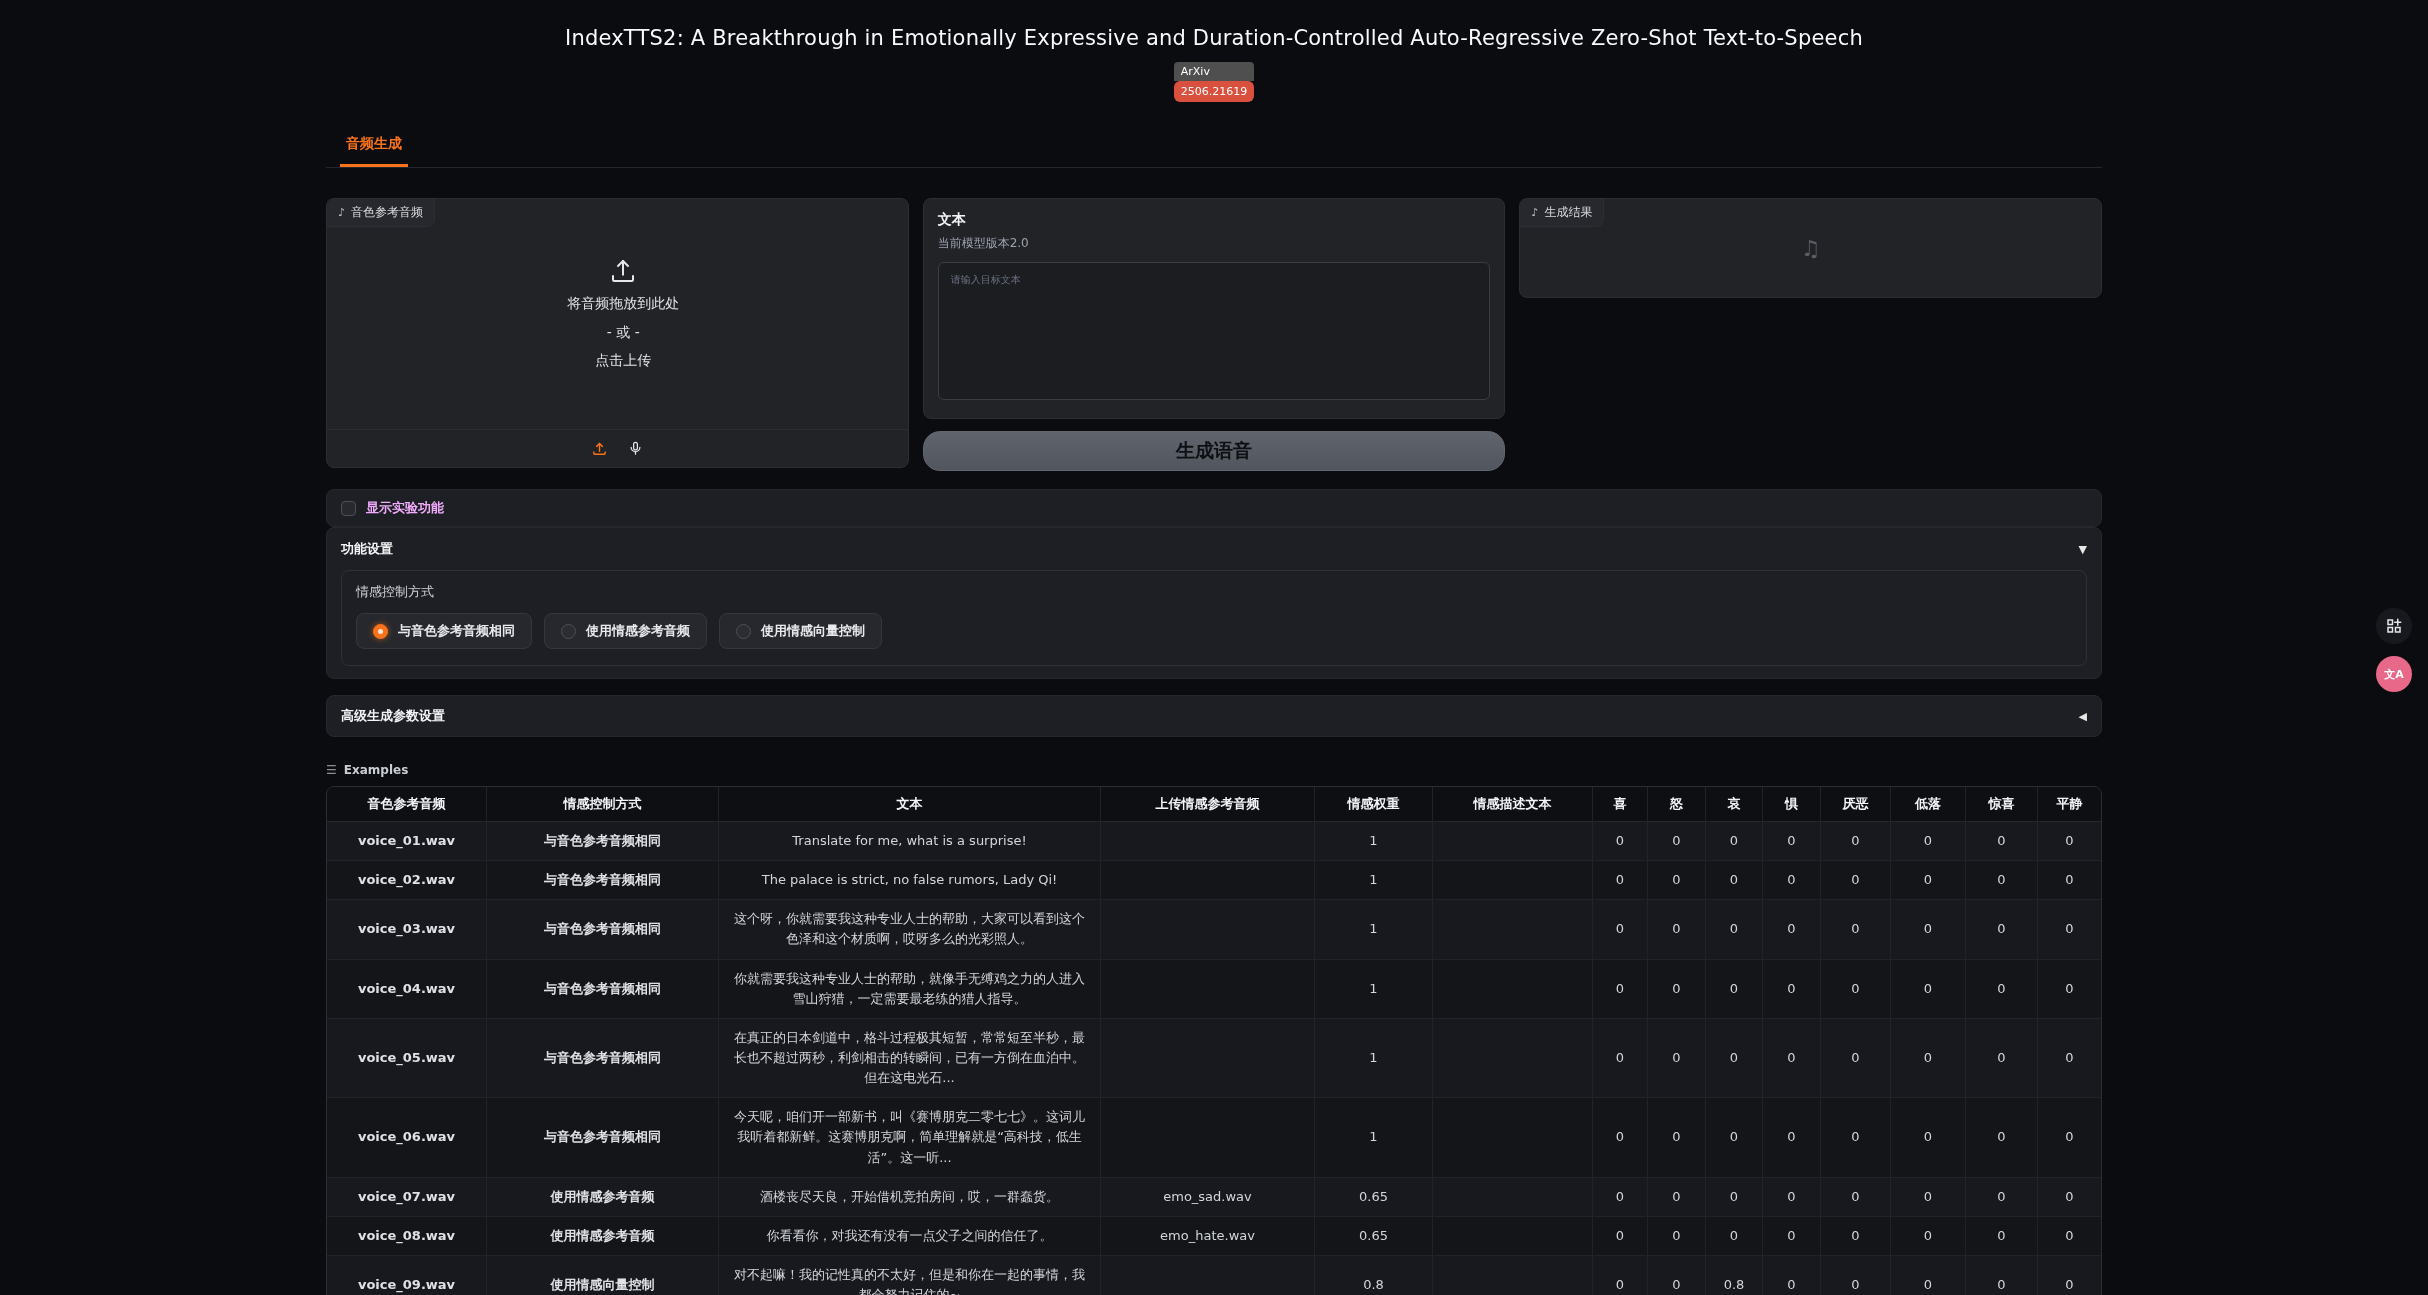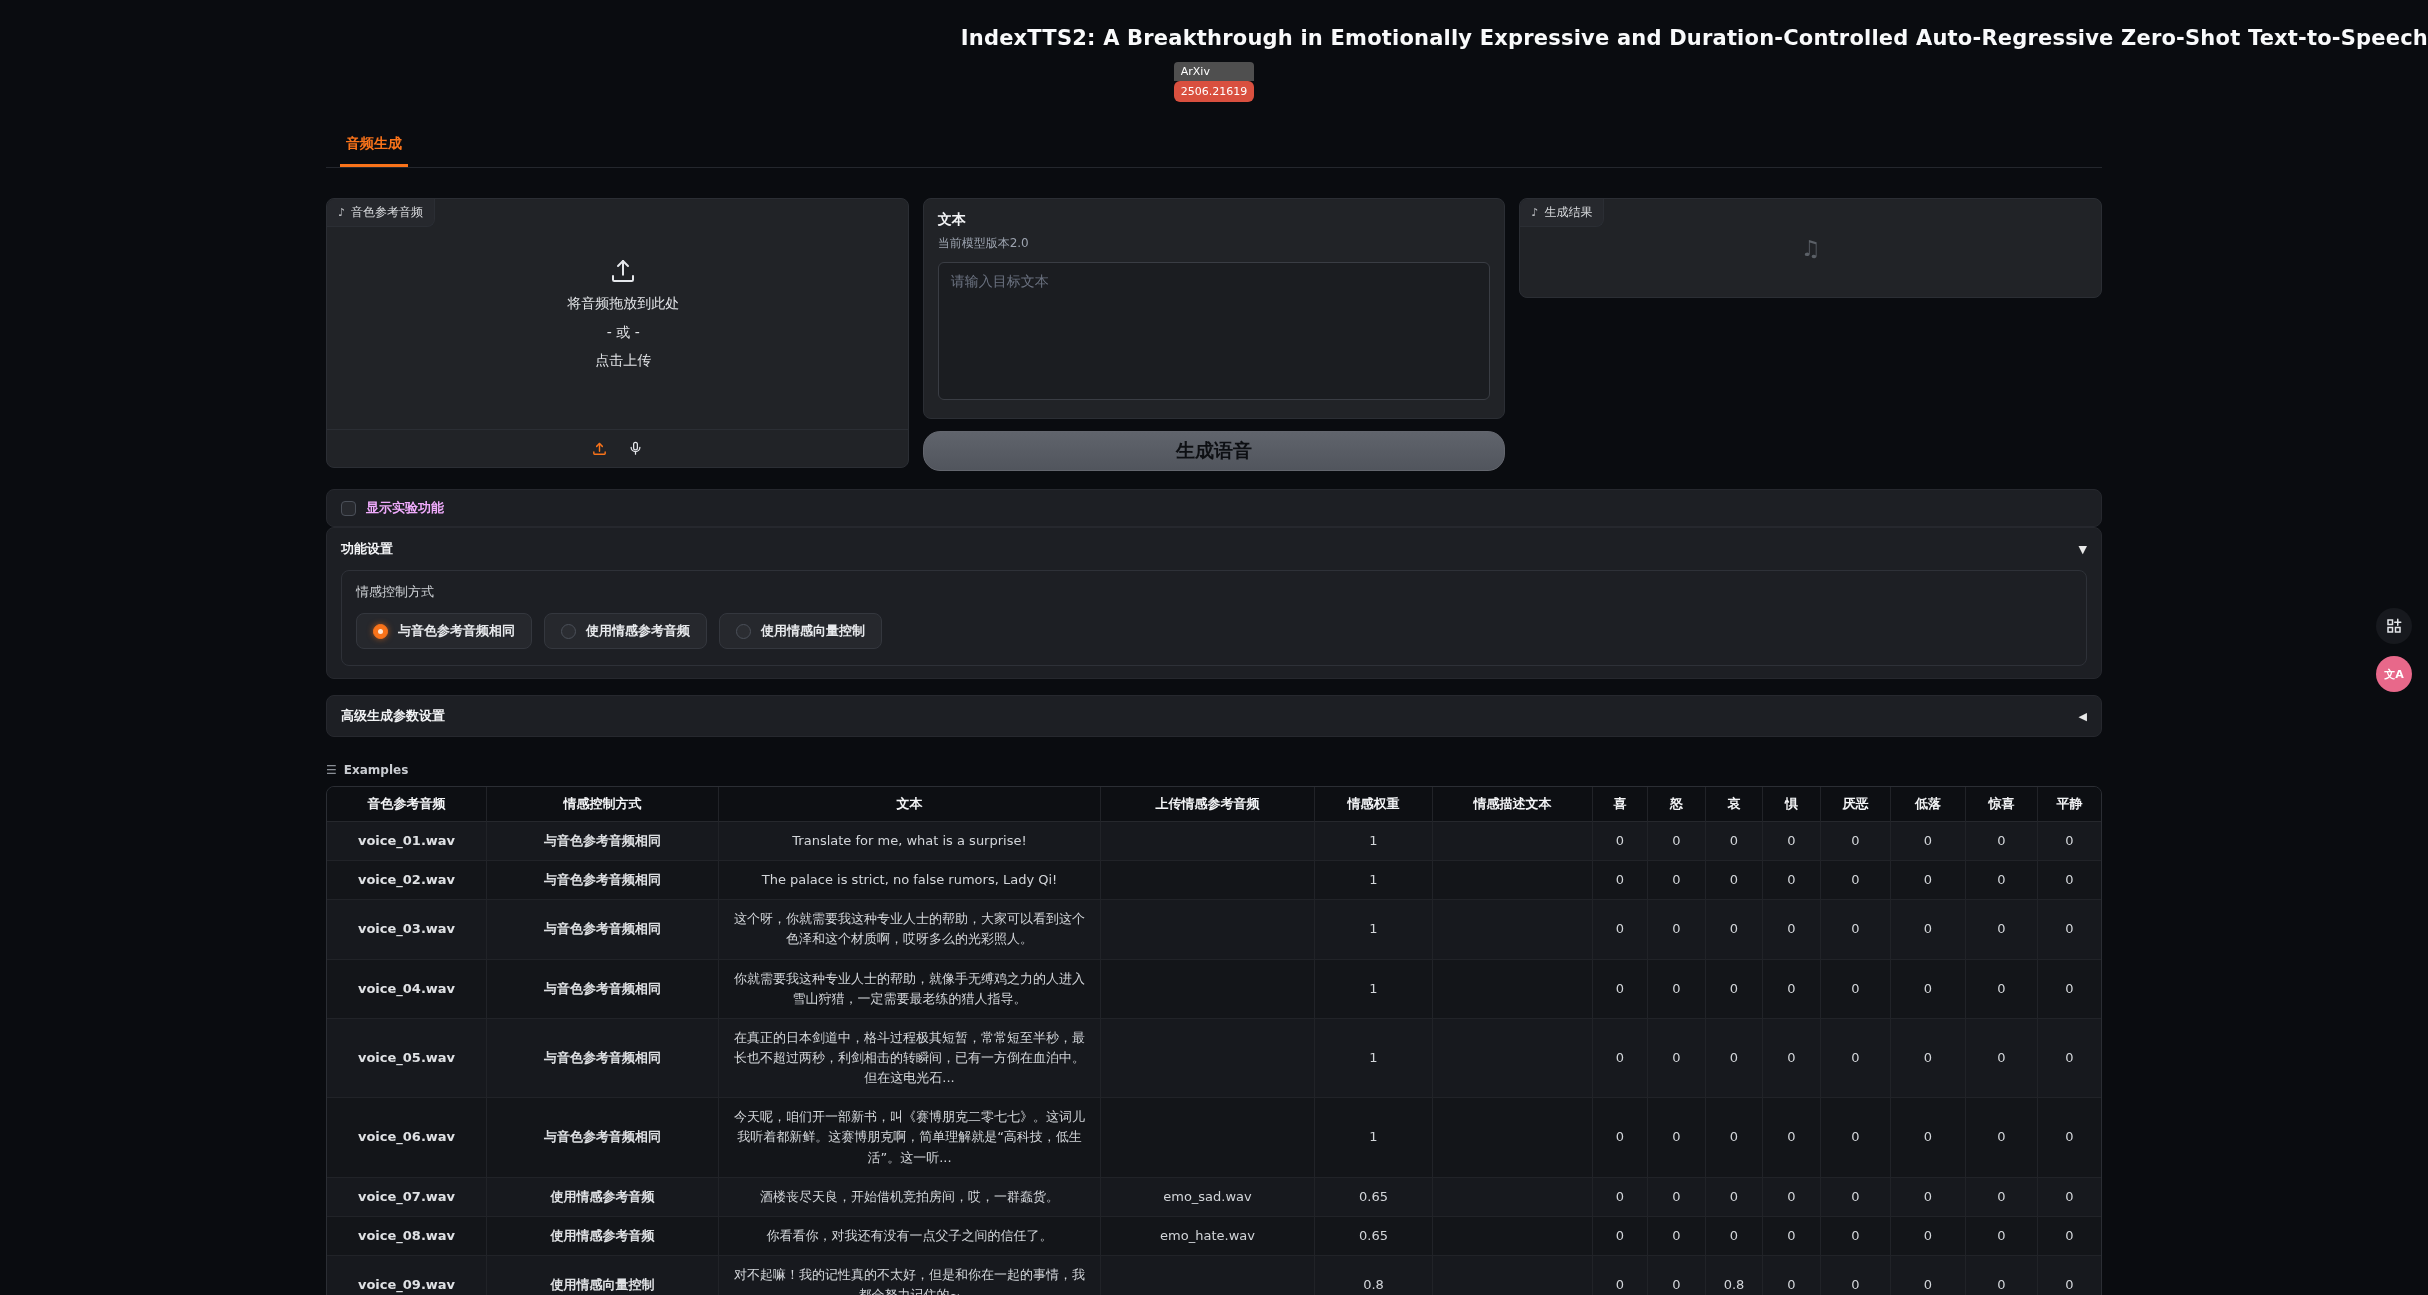--- a/index.html
+++ b/index.html
@@ -2,21 +2,21 @@
 <html><head>
 <meta charset="utf-8">
 <style>
   * { margin:0; padding:0; box-sizing:border-box; }
   html,body { background:#0a0c10; width:2428px; min-height:1295px;
     font-family:"DejaVu Sans","Liberation Sans",sans-serif; color:#e5e7eb; }
   .page { width:2428px; min-height:1295px; position:relative; padding-top:26px; }
   .container { width:1776px; margin:0 auto; }
 
   
-  .page-title { text-align:right; font-size:21px; font-weight:700; color:#f9fafb; letter-spacing:.2px; }
+  .page-title { text-align:center; font-size:21px; font-weight:400; color:#f9fafb; letter-spacing:.2px; }
   .badge-row { display:flex; justify-content:center; margin-top:12px; }
   .arxiv-badge { display:inline-flex; font-size:11px; border-radius:4px; overflow:hidden; cursor:pointer;flex-direction:column; }
   .arxiv-badge .left { background:#4f4f4f; color:#fff; padding:3px 7px; }
   .arxiv-badge .right { background:#d9503f; color:#fff; padding:4px 7px;border-radius:6px; }
 
   
   .tabbar { margin-top:24px; border-bottom:1px solid #24272d; padding:0 2px; }
   .tab { display:inline-block; color:#f9731a; font-size:14px; font-weight:600;
     padding:9px 6px 11px; border-bottom:3px solid #f9731a; margin-left:12px; cursor:pointer; }
 
@@ -34,21 +34,21 @@
     gap:6px; cursor:pointer;margin-left:12px; }
   .audio-drop .uptxt { font-size:14px; color:#e2e4e7; line-height:1.6; text-align:center; }
   .audio-src { border-top:1px solid #2b2e34; height:38px; display:flex; align-items:center;
     justify-content:center; gap:20px; }
   .src-btn { background:none; border:none; cursor:pointer; display:flex; align-items:center; }
 
   .text-panel { padding:12px 14px 14px; }
   .text-label { font-size:14px; font-weight:600; color:#f3f4f6; }
   .text-sub { font-size:12px; color:#9ca3af; margin-top:6px; }
   .text-area { margin-top:10px; width:100%; height:138px; resize:none; background:#1b1d21;
-    border:1px solid #3a3d44; border-radius:6px; padding:10px 12px; font-size:14px; color:#e5e7eb;
+    border:1px solid #3a3d44; border-radius:6px; padding:10px 12px; font-size:10px; color:#e5e7eb;
     font-family:inherit; outline:none; }
   .text-area::placeholder { color:#6b7280; }
   .gen-btn { margin-top:12px; width:100%; height:40px; border:1px solid #63666e; border-radius:17px;
     background:linear-gradient(#60646c,#51555d); color:#0d0f13; font-size:19px; font-weight:700;
     cursor:pointer; font-family:inherit; }
 
   .result-panel { height:100px; display:flex; align-items:center; justify-content:center; }
   .result-placeholder { color:#5b6067; font-size:22px; }
 
   

